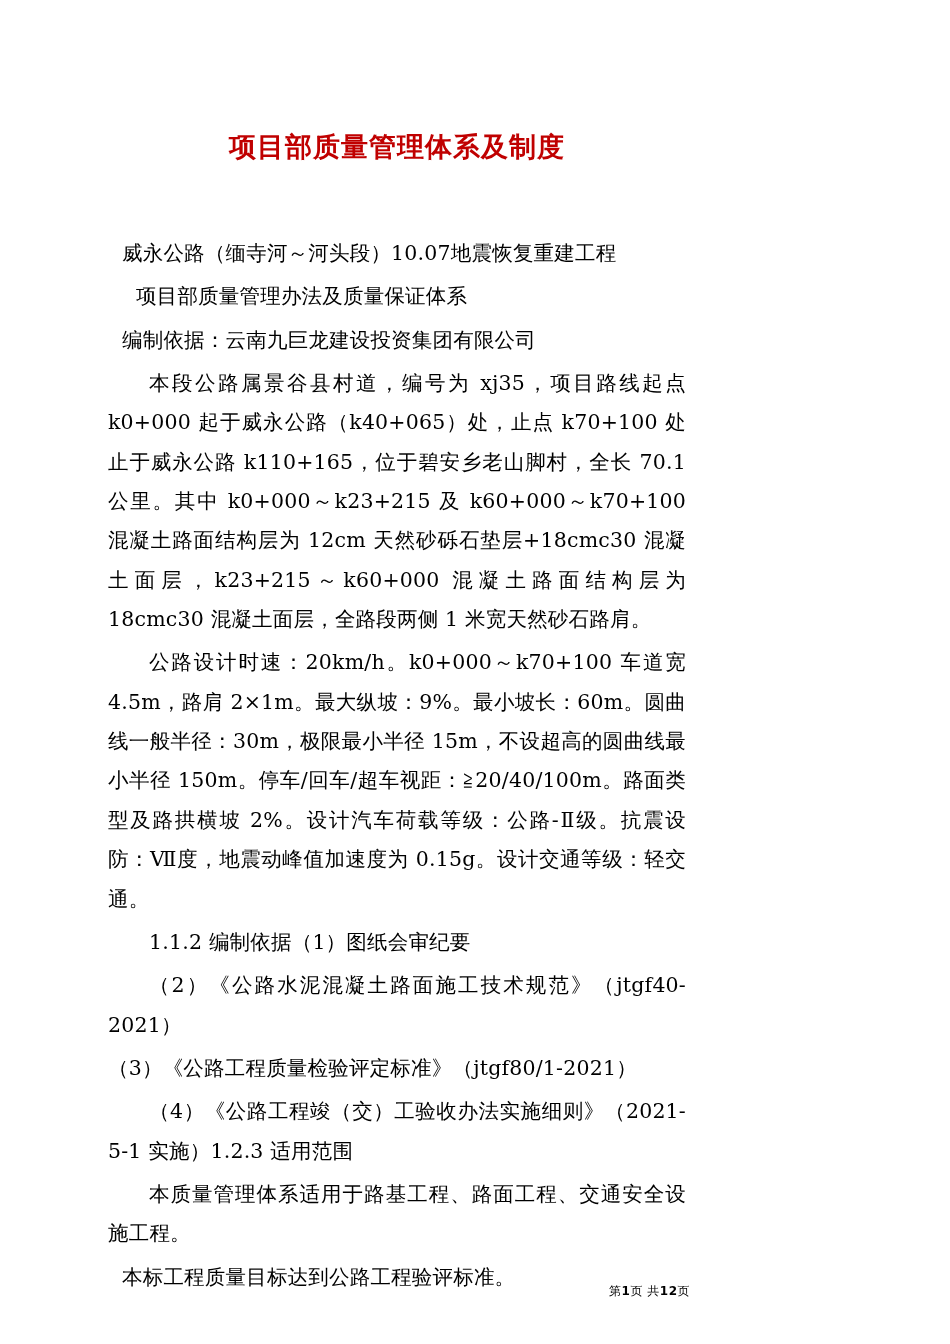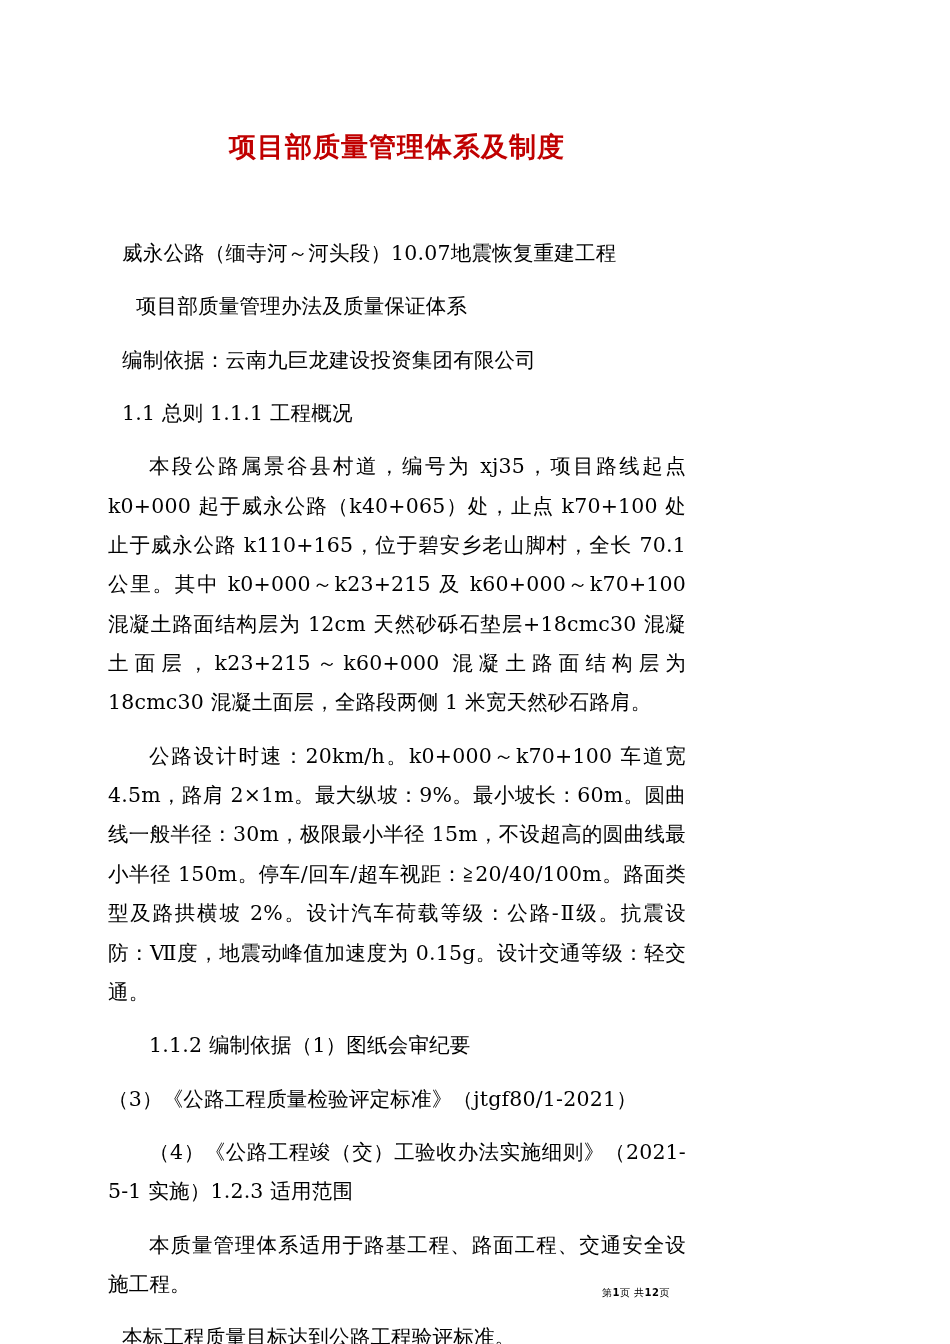--- a/index.html
+++ b/index.html
@@ -30,62 +30,62 @@
     font-family: "DejaVu Sans", "Liberation Sans", sans-serif;
     letter-spacing: 1px;
     margin: 0;
     padding-top: 128px;
     line-height: 1.4;
   }
   .body-block {
     margin-top: 68px;
   }
   p.para {
-    margin: 14px 0 0 0;
+    margin: 4px 0 0 0;
     font-size: 20.5px;
     line-height: 1.92;
     text-align: justify;
     text-justify: inter-ideograph;
     letter-spacing: 0.2px;
   }
   p.indent1 {
     text-indent: 2em;
   }
   p.indent-small {
     padding-left: 14px;
   }
   p.indent-mid {
     padding-left: 28px;
   }
   .footer {
     position: absolute;
-    right: 124px;
+    right: 104px;
     bottom: 44px;
-    font-size: 10px;
+    font-size: 12px;
     font-family: "DejaVu Sans", "Liberation Sans", sans-serif;
     color: #000000;
     letter-spacing: 0.5px;
   }
   .footer b { font-weight: bold; }
 </style>
 </head>
 <body>
 
 <div class="page">
 
   <h1 class="doc-title">项目部质量管理体系及制度</h1>
 
   <div class="body-block">
     <p class="para indent-small">威永公路（缅寺河～河头段）10.07地震恢复重建工程</p>
     <p class="para indent-mid">项目部质量管理办法及质量保证体系</p>
     <p class="para indent-small">编制依据：云南九巨龙建设投资集团有限公司</p>
-    <p class="para indent-small">1.1 总则 1.1.1 工程概况</p>
     <p class="para indent1">本段公路属景谷县村道，编号为 xj35，项目路线起点 k0+000 起于威永公路（k40+065）处，止点 k70+100 处止于威永公路 k110+165，位于碧安乡老山脚村，全长 70.1 公里。其中 k0+000～k23+215 及 k60+000～k70+100 混凝土路面结构层为 12cm 天然砂砾石垫层+18cmc30 混凝土面层，k23+215～k60+000 混凝土路面结构层为 18cmc30 混凝土面层，全路段两侧 1 米宽天然砂石路肩。</p>
     <p class="para indent1">公路设计时速：20km/h。k0+000～k70+100 车道宽 4.5m，路肩 2×1m。最大纵坡：9%。最小坡长：60m。圆曲线一般半径：30m，极限最小半径 15m，不设超高的圆曲线最小半径 150m。停车/回车/超车视距：≧20/40/100m。路面类型及路拱横坡 2%。设计汽车荷载等级：公路-Ⅱ级。抗震设防：Ⅶ度，地震动峰值加速度为 0.15g。设计交通等级：轻交通。</p>
     <p class="para indent1">1.1.2 编制依据（1）图纸会审纪要</p>
+    <p class="para indent1">（2）《公路水泥混凝土路面施工技术规范》（jtgf40-2021）</p>
     <p class="para">（3）《公路工程质量检验评定标准》（jtgf80/1-2021）</p>
     <p class="para indent1">（4）《公路工程竣（交）工验收办法实施细则》（2021-5-1 实施）1.2.3 适用范围</p>
     <p class="para indent1">本质量管理体系适用于路基工程、路面工程、交通安全设施工程。</p>
     <p class="para indent-small">本标工程质量目标达到公路工程验评标准。</p>
   </div>
 
   <div class="footer">
     <span>第</span><b>1</b><span>页 共</span><b>12</b><span>页</span>
   </div>
 

